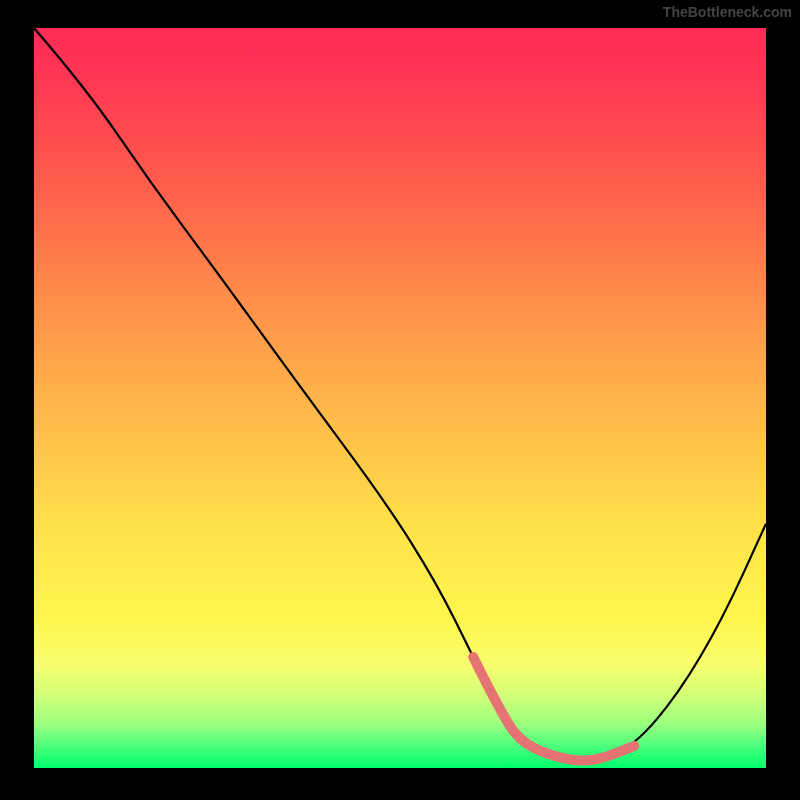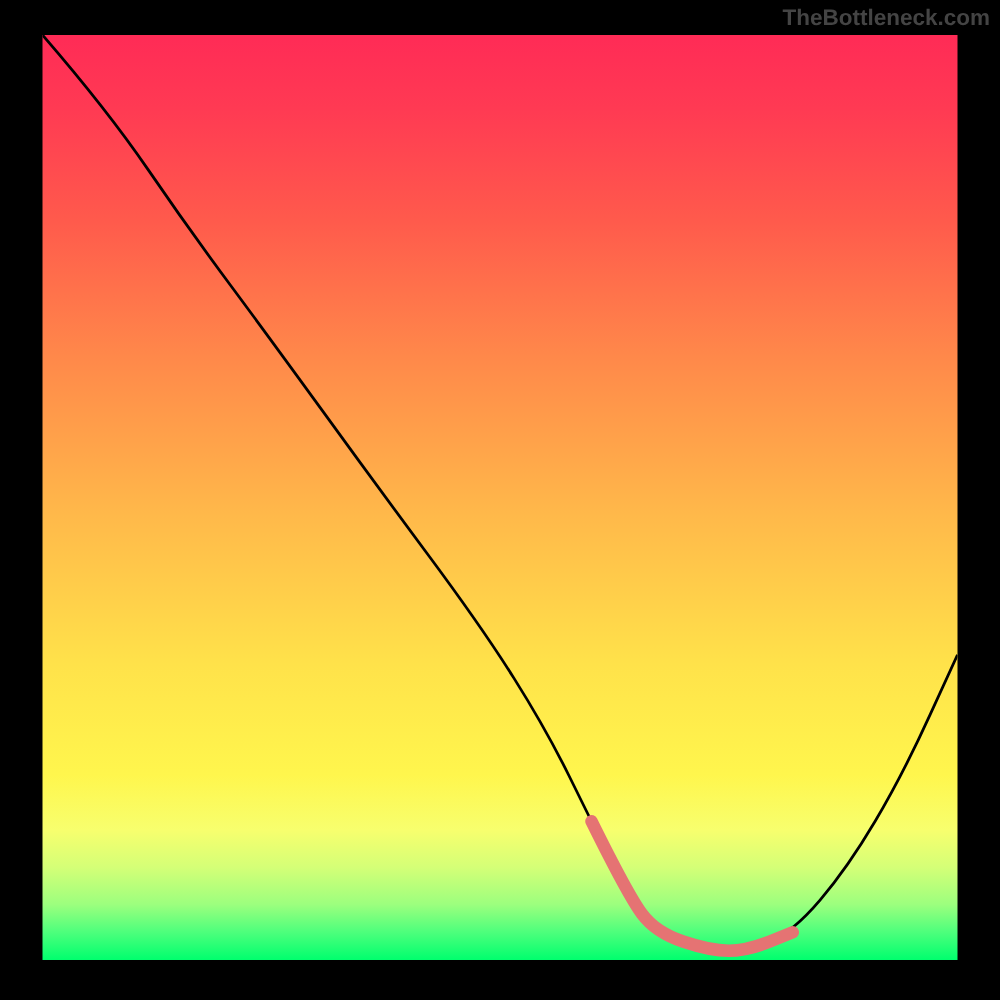--- a/index.html
+++ b/index.html
@@ -15,21 +15,21 @@
     position: relative;
     width: 800px;
     height: 800px;
     background: #000;
   }
   .watermark {
     position: absolute;
     top: 4px;
     right: 8px;
     color: #444;
-    font-size: 18px;
+    font-size: 14px;
     font-weight: 600;
     z-index: 5;
   }
   .plot-area {
     position: absolute;
     left: 34px;
     top: 28px;
     width: 732px;
     height: 740px;
   }

